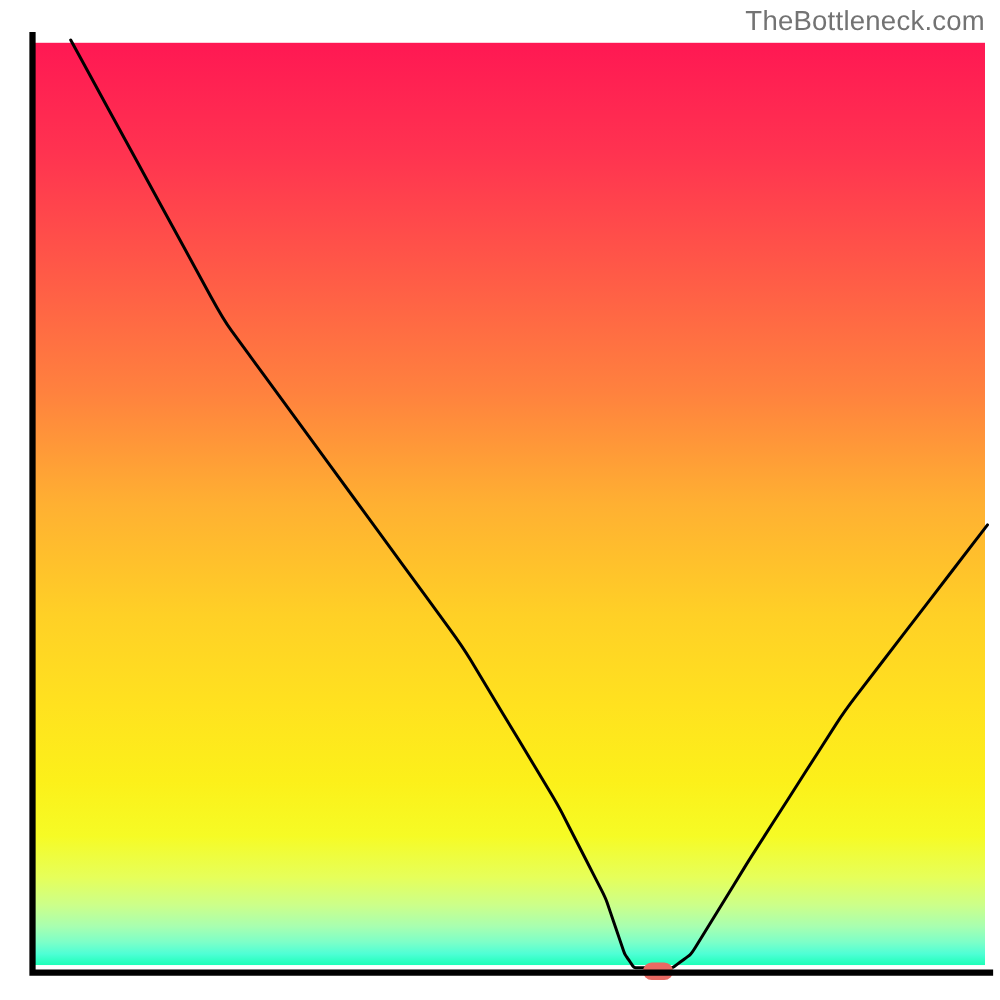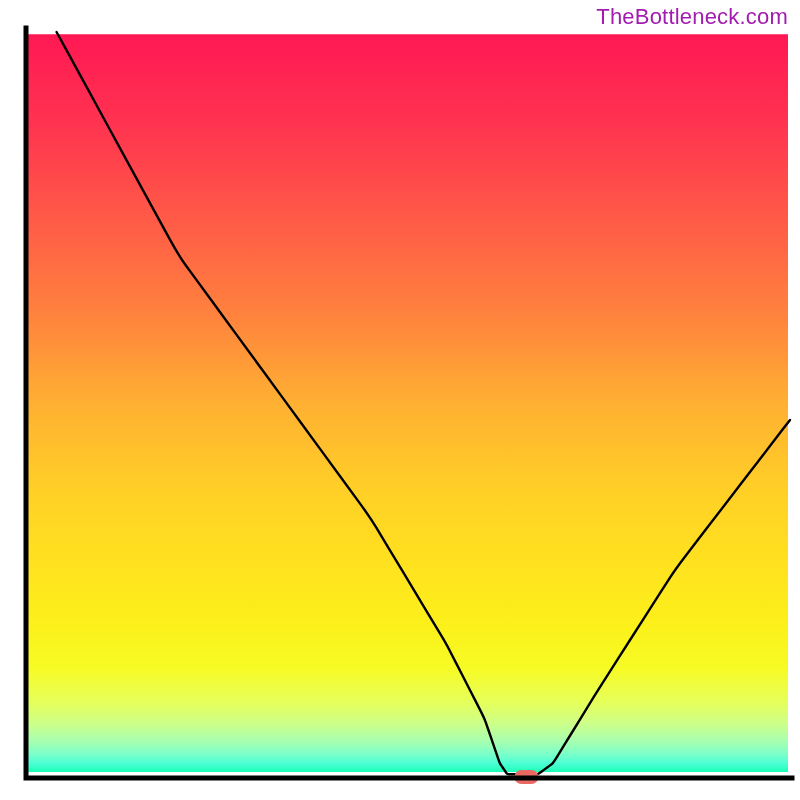--- a/index.html
+++ b/index.html
@@ -13,21 +13,21 @@
   .container {
     position: relative;
     width: 800px;
     height: 800px;
   }
   .watermark {
     position: absolute;
     top: 4px;
     right: 12px;
     font-size: 22px;
-    color: #a21caf;
+    color: #737373;
     font-weight: 500;
     letter-spacing: 0.2px;
     z-index: 10;
   }
   svg {
     display: block;
   }
 </style>
 </head>
 <body>

